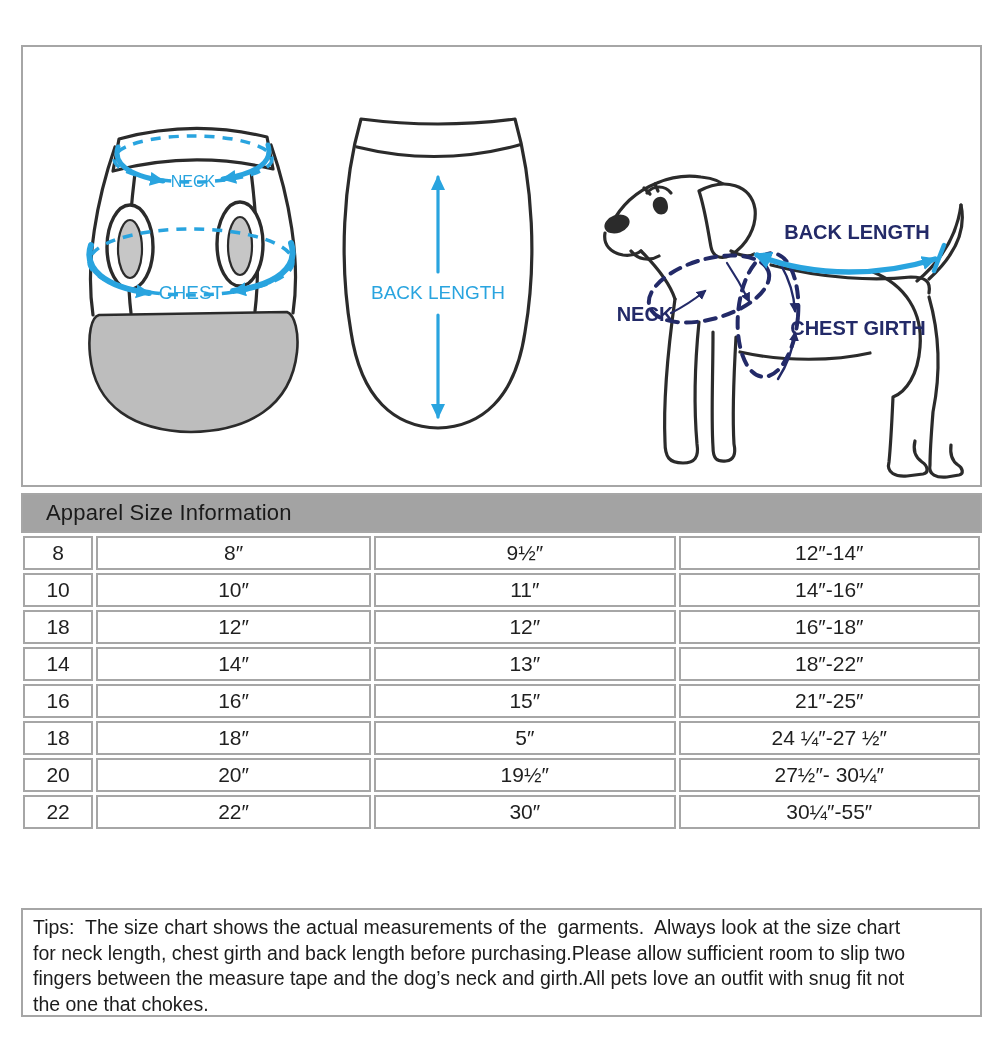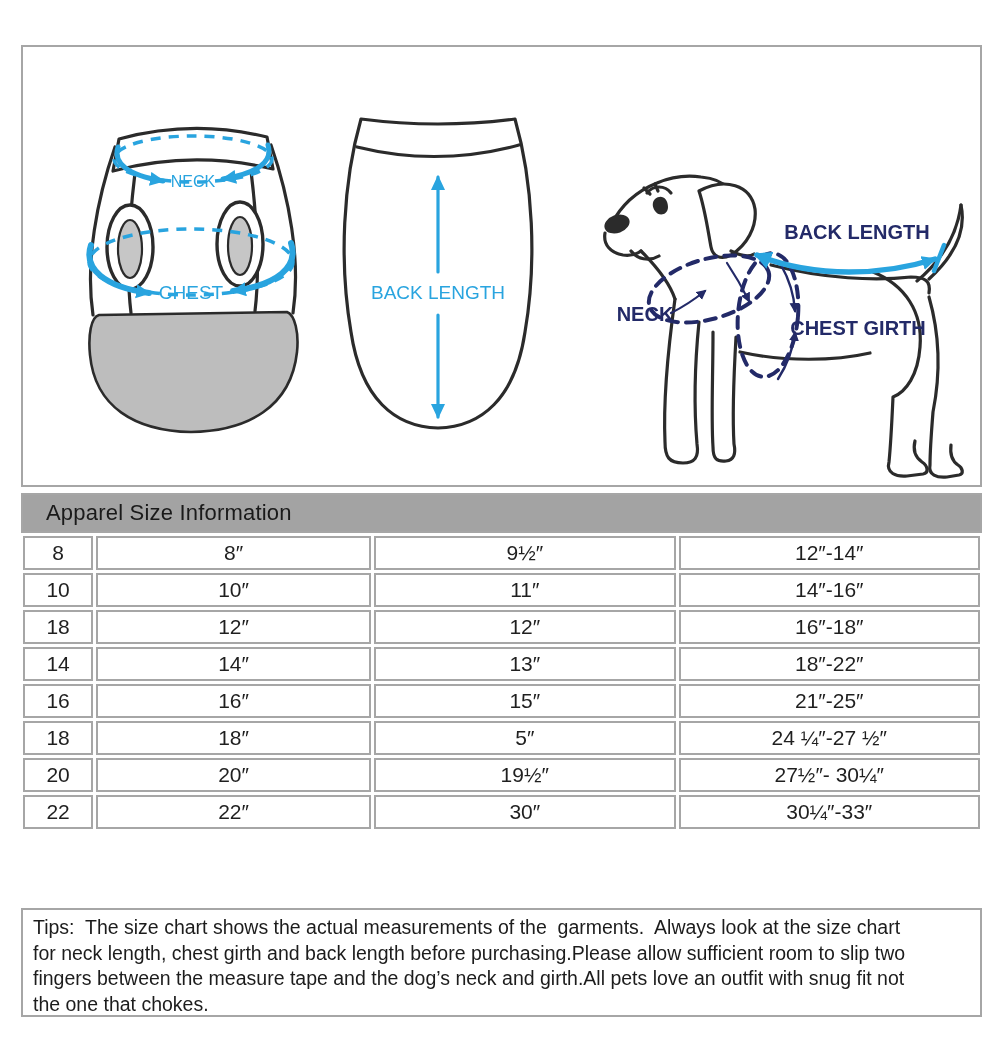--- a/index.html
+++ b/index.html
@@ -232,21 +232,21 @@
       <tr>
         <td>20</td>
         <td>20″</td>
         <td>19½″</td>
         <td>27½″- 30¼″</td>
       </tr>
       <tr>
         <td>22</td>
         <td>22″</td>
         <td>30″</td>
-        <td>30¼″-33″</td>
+        <td>30¼″-55″</td>
       </tr>
     </tbody>
       </table>
   </div>
 
   <div class="tips-box">Tips:  The size chart shows the actual measurements of the  garments.  Always look at the size chart
 for neck length, chest girth and back length before purchasing.Please allow sufficient room to slip two
 fingers between the measure tape and the dog’s neck and girth.All pets love an outfit with snug fit not
 the one that chokes.</div>
 

